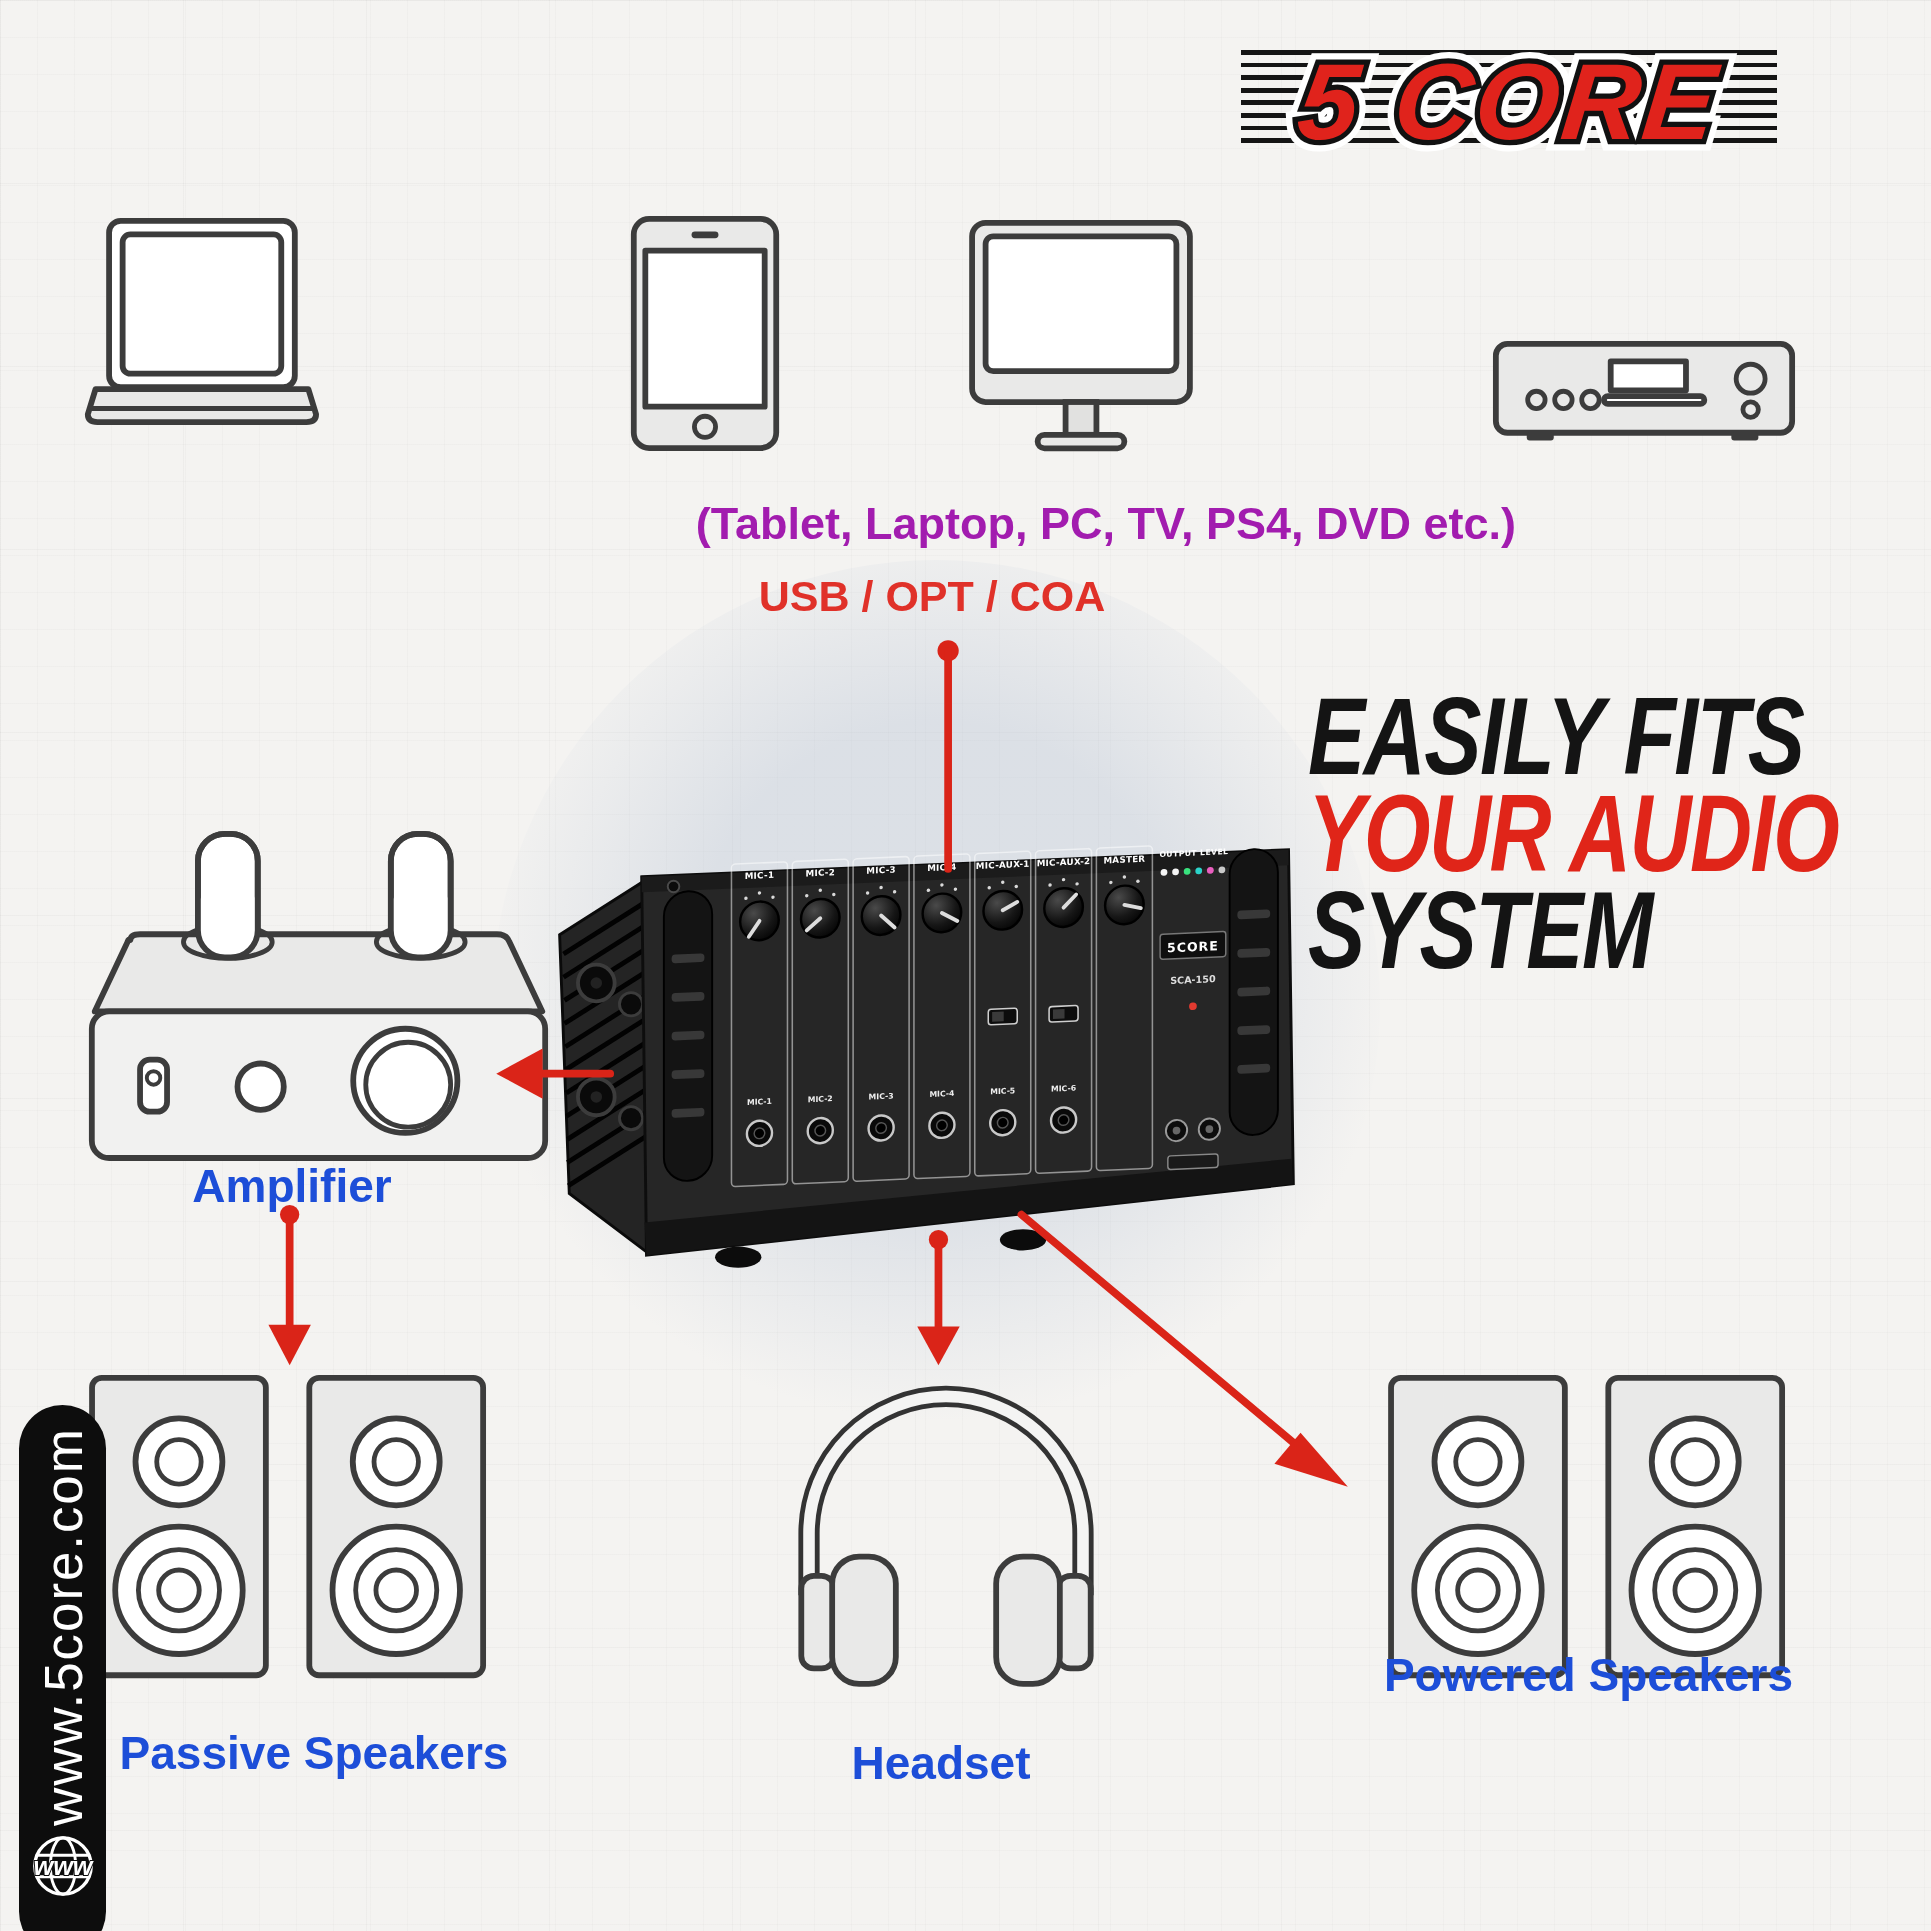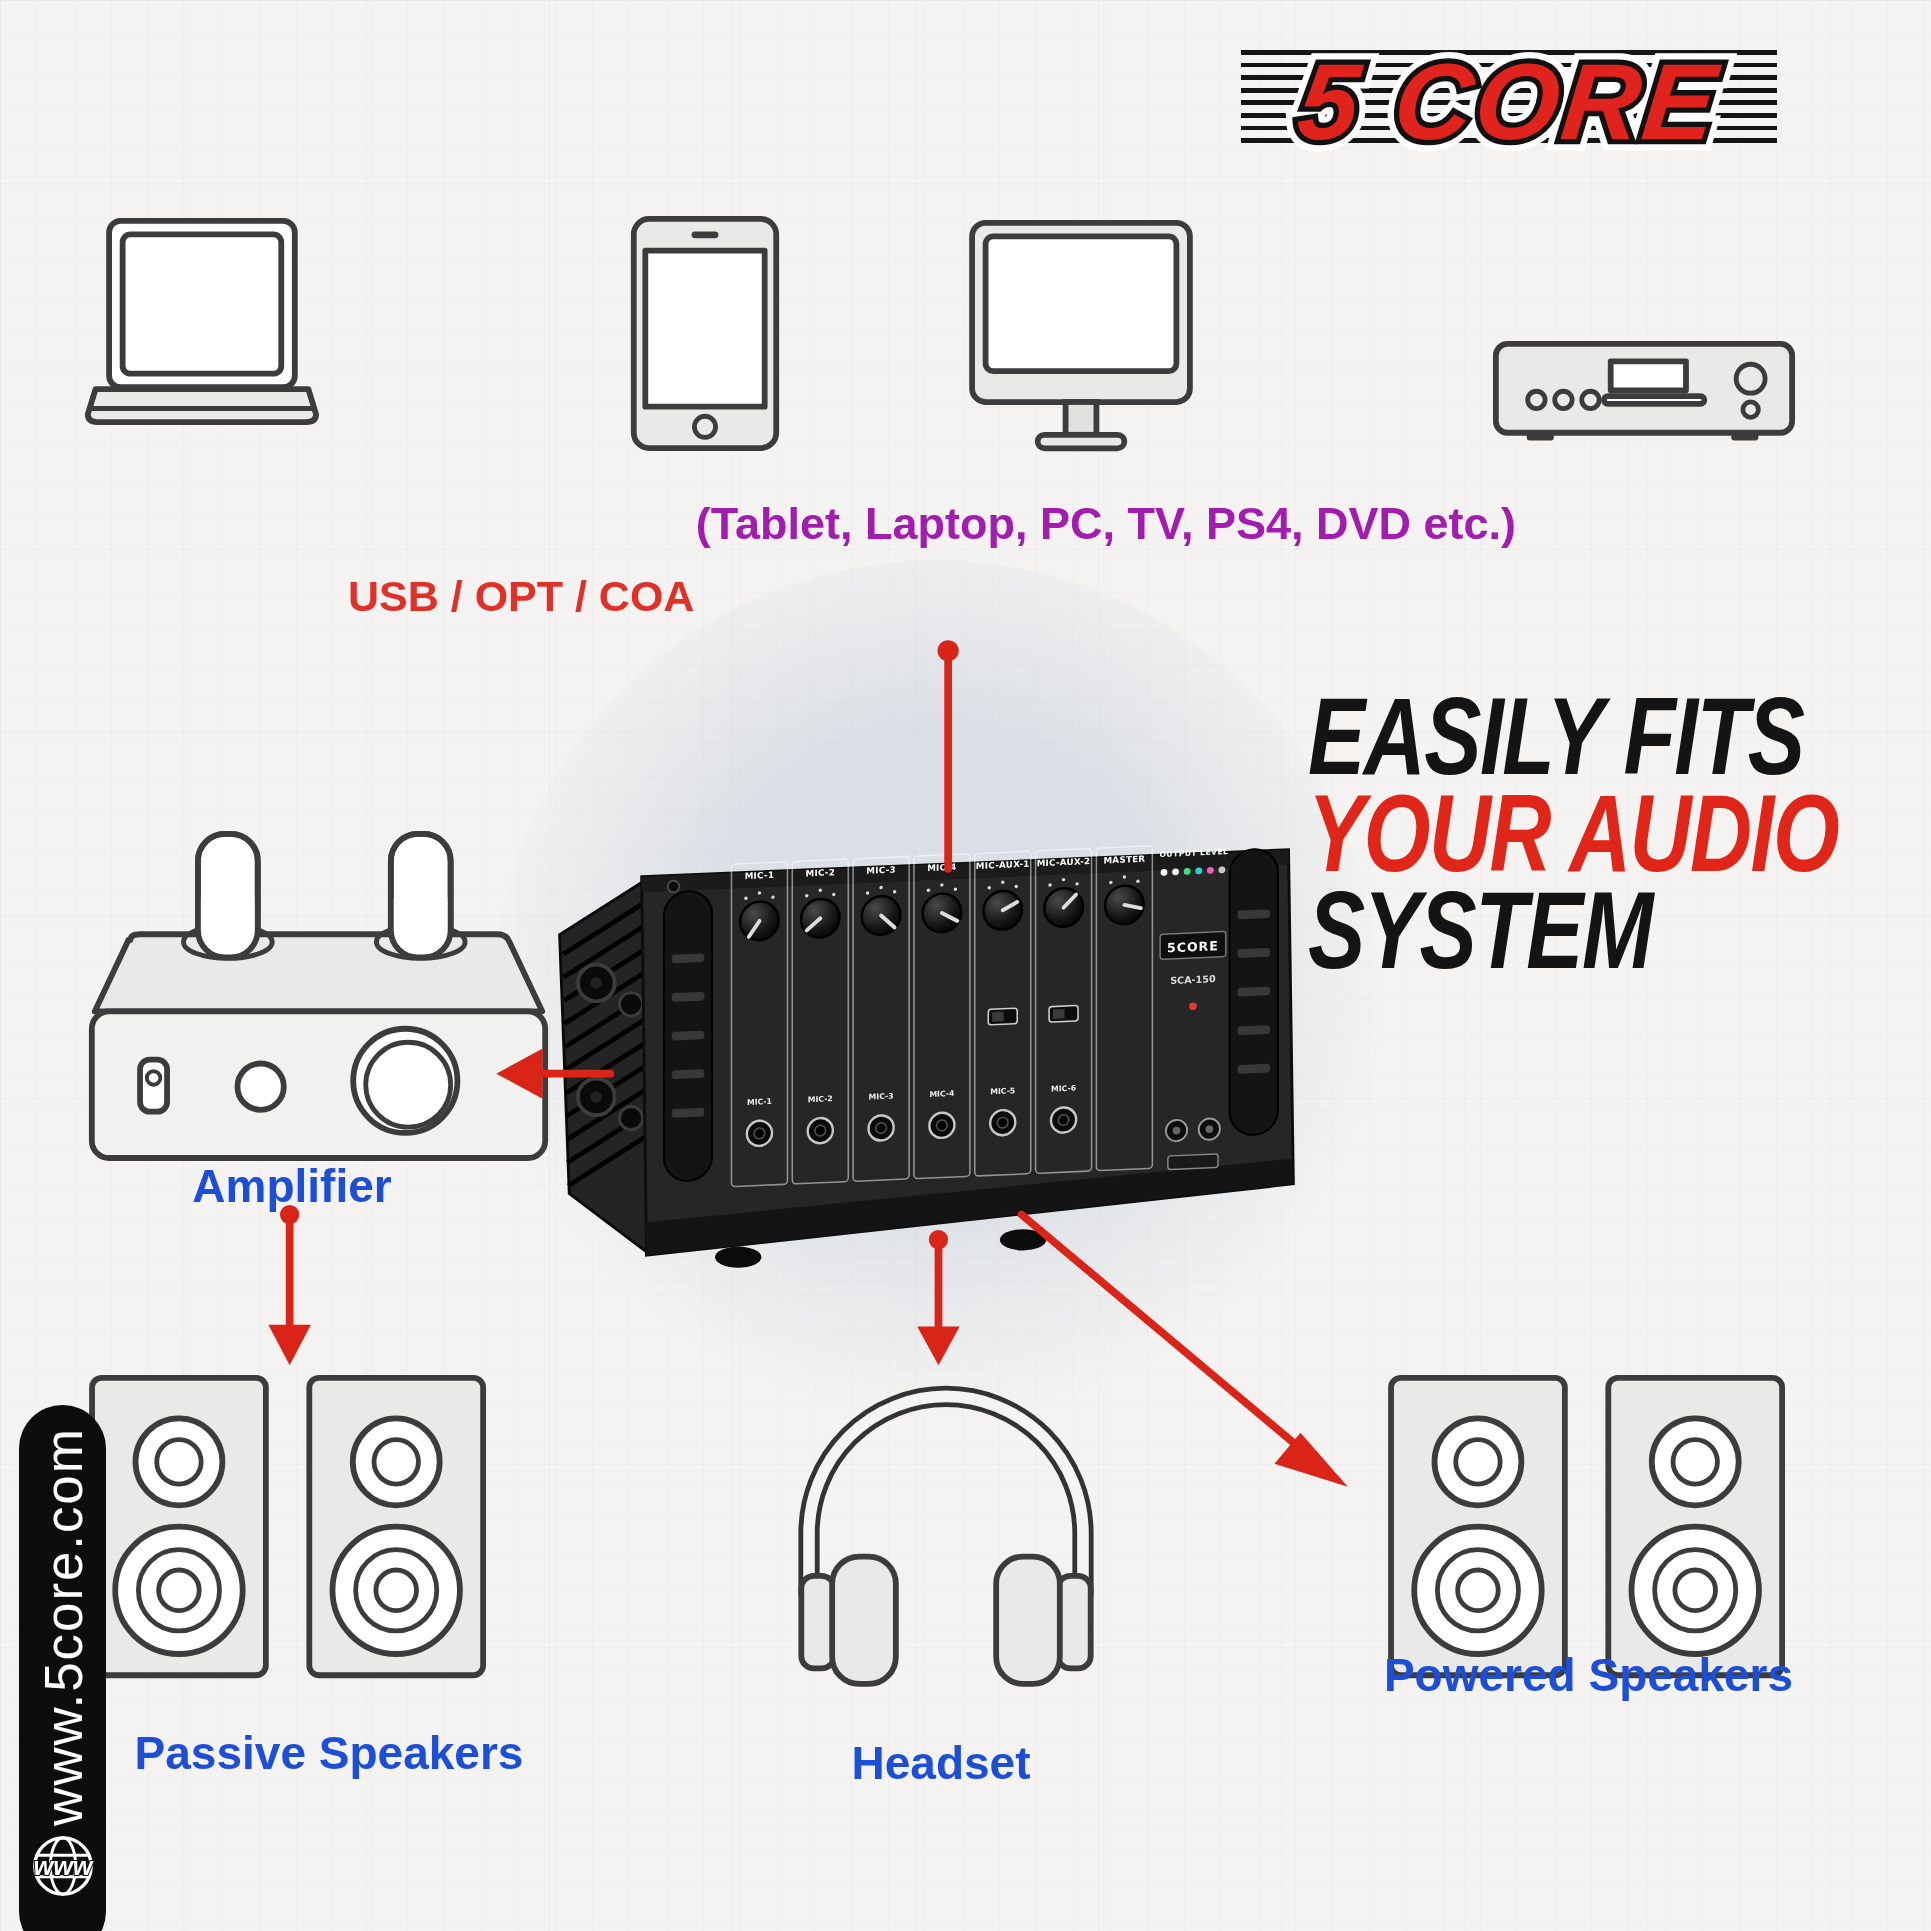--- a/index.html
+++ b/index.html
@@ -30,21 +30,21 @@
   .logo span{position:absolute;left:0;width:100%;top:0;height:140px;line-height:145px;
     text-align:center;font-style:italic;font-weight:bold;font-size:108px;letter-spacing:2.9px;
     transform:skewX(-6deg);white-space:nowrap;}
   .logo-halo{color:#fff;-webkit-text-stroke:23px #fff;}
   .logo-outline{color:#111;-webkit-text-stroke:10.6px #111;}
   .logo-fill{color:#e0231c;}
 
   
   .caption-devices{left:348px;top:498px;width:1168px;text-align:right;
     font-weight:bold;font-size:45px;color:#a21caf;z-index:2;}
-  .caption-connection{left:348px;top:572px;width:1168px;
+  .caption-connection{left:348px;top:572px;width:1168px;text-align:center;
     font-weight:bold;font-size:43px;color:#e03129;z-index:2;}
 
   
   .headline{left:1308px;top:687px;z-index:3;white-space:nowrap;}
   .headline div{font-style:italic;font-weight:bold;font-size:110px;line-height:97px;
     letter-spacing:-1.9px;transform:scaleX(0.78);transform-origin:left center;color:#141414;}
   .headline .red{color:#e02519;}
 
   
   .obj-label{font-weight:bold;font-size:46px;color:#1d4ed8;text-align:center;z-index:2;}
@@ -172,21 +172,21 @@
   </g>
   <g>
     <rect x="230" y="5" width="180" height="308" rx="10" class="outline-lt"></rect>
     <circle cx="320" cy="92" r="45" class="outline"></circle>
     <circle cx="320" cy="92" r="23" class="outline-th"></circle>
     <circle cx="320" cy="225" r="66" class="outline"></circle>
     <circle cx="320" cy="225" r="42" class="outline-th"></circle>
     <circle cx="320" cy="225" r="21" class="outline-th"></circle>
   </g>
 </svg>
-<div class="abs obj-label" style="left:102px;top:1726px;width:454px;">Passive Speakers</div>
+<div class="abs obj-label" style="left:87px;top:1726px;width:454px;">Passive Speakers</div>
 
 <svg class="abs icon" style="left:782px;top:1371px;" width="328" height="319" viewBox="0 0 340 330">
   <path d="M28 232 L28 168 A142 142 0 0 1 312 168 L312 232" fill="none" stroke="#333" stroke-width="22"></path>
   <path d="M28 232 L28 168 A142 142 0 0 1 312 168 L312 232" fill="none" stroke="#f4f4f3" stroke-width="12"></path>
   <rect x="20" y="212" width="34" height="96" rx="13" class="outline-lt"></rect>
   <rect x="286" y="212" width="34" height="96" rx="13" class="outline-lt"></rect>
   <rect x="52" y="192" width="66" height="132" rx="28" class="outline-lt"></rect>
   <rect x="222" y="192" width="66" height="132" rx="28" class="outline-lt"></rect>
 </svg>
 <div class="abs obj-label" style="left:748px;top:1726px;width:386px;margin-top:10px;">Headset</div>

